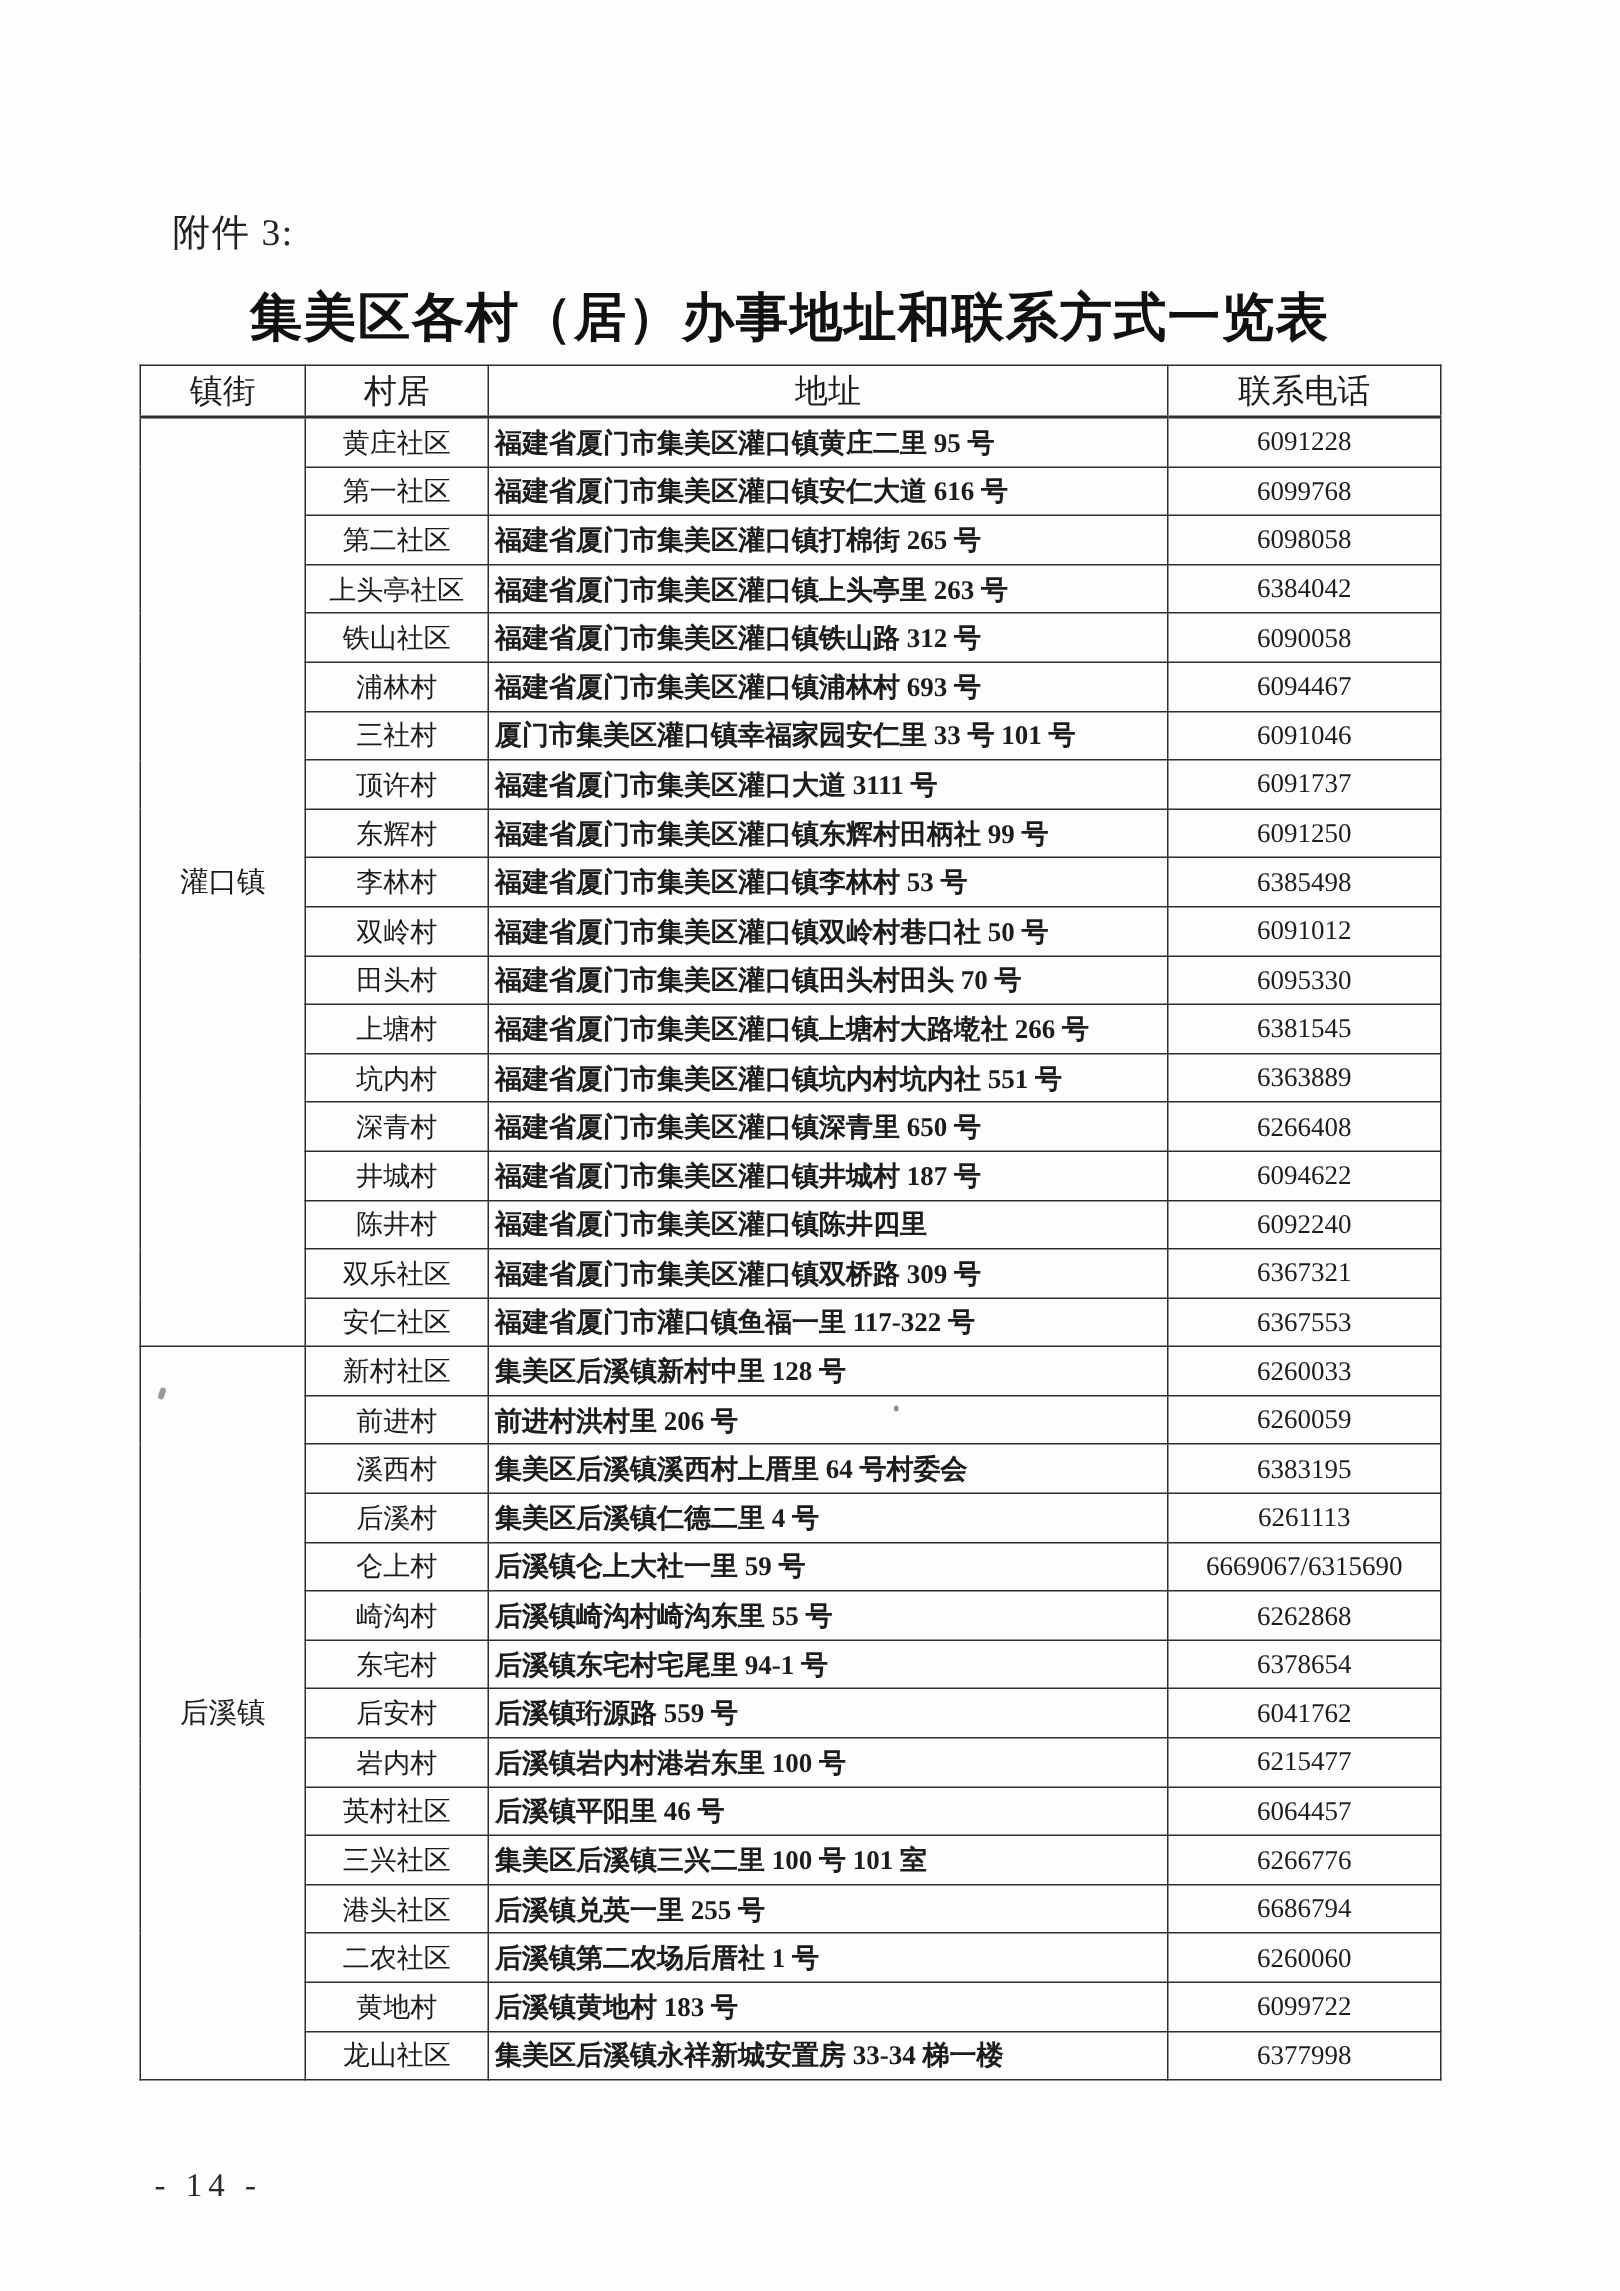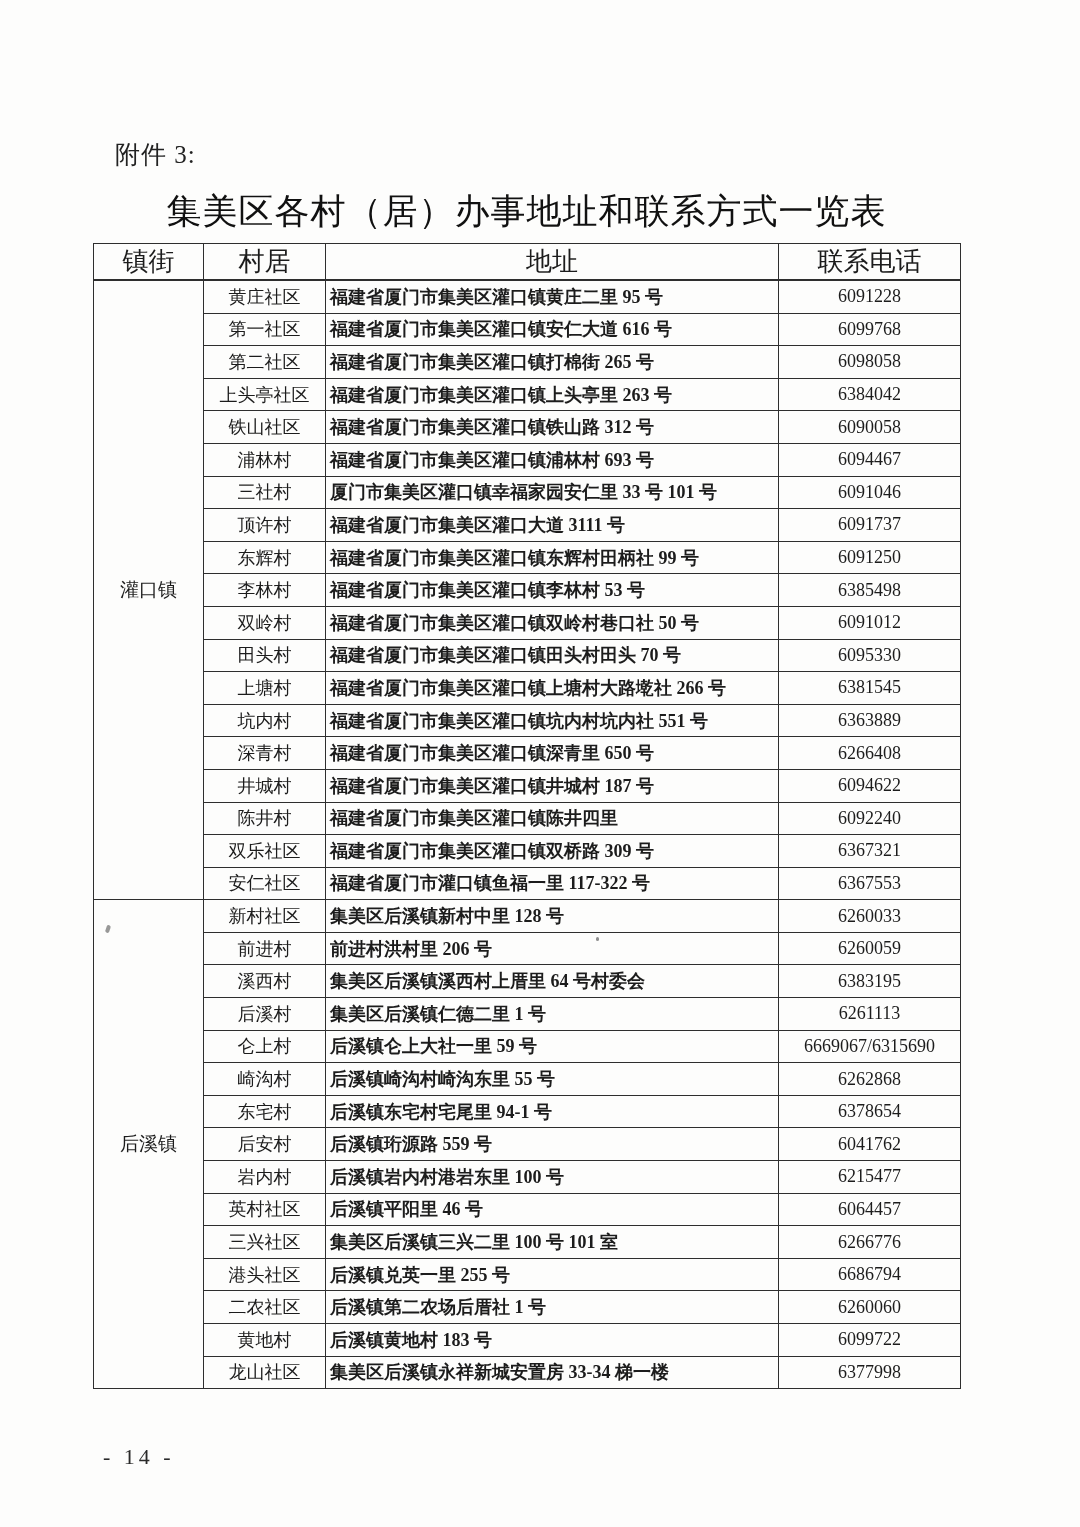--- a/index.html
+++ b/index.html
@@ -26,21 +26,21 @@
     color: #222;
   }
   .doc-title {
     position: absolute;
     left: 93px;
     top: 188px;
     width: 867px;
     margin: 0;
     text-align: center;
     font-family: "Liberation Sans", "DejaVu Sans", sans-serif;
-    font-weight: 400;
+    font-weight: 700;
     font-size: 35px;
     letter-spacing: 1px;
     color: #111;
   }
   table.contact-table {
     position: absolute;
     left: 93px;
     top: 243px;
     width: 867px;
     border-collapse: collapse;
@@ -52,21 +52,21 @@
   table.contact-table td {
     border: 1.5px solid #2e2e2e;
     padding: 0 4px;
     vertical-align: middle;
     overflow: hidden;
     white-space: nowrap;
   }
   table.contact-table th {
     height: 33px;
     font-weight: normal;
-    font-size: 26px;
+    font-size: 22px;
     text-align: center;
     border-bottom-width: 2px;
     margin-top: 12px;
   }
   table.contact-table td {
     height: 31.6px;
   }
   td.town-cell {
     text-align: center;
     font-size: 19px;
@@ -245,21 +245,21 @@
           <td class="address-cell">前进村洪村里 206 号</td>
           <td class="phone-cell">6260059</td>
         </tr>
         <tr>
           <td class="village-cell">溪西村</td>
           <td class="address-cell">集美区后溪镇溪西村上厝里 64 号村委会</td>
           <td class="phone-cell">6383195</td>
         </tr>
         <tr>
           <td class="village-cell">后溪村</td>
-          <td class="address-cell">集美区后溪镇仁德二里 1 号</td>
+          <td class="address-cell">集美区后溪镇仁德二里 4 号</td>
           <td class="phone-cell">6261113</td>
         </tr>
         <tr>
           <td class="village-cell">仑上村</td>
           <td class="address-cell">后溪镇仑上大社一里 59 号</td>
           <td class="phone-cell">6669067/6315690</td>
         </tr>
         <tr>
           <td class="village-cell">崎沟村</td>
           <td class="address-cell">后溪镇崎沟村崎沟东里 55 号</td>

